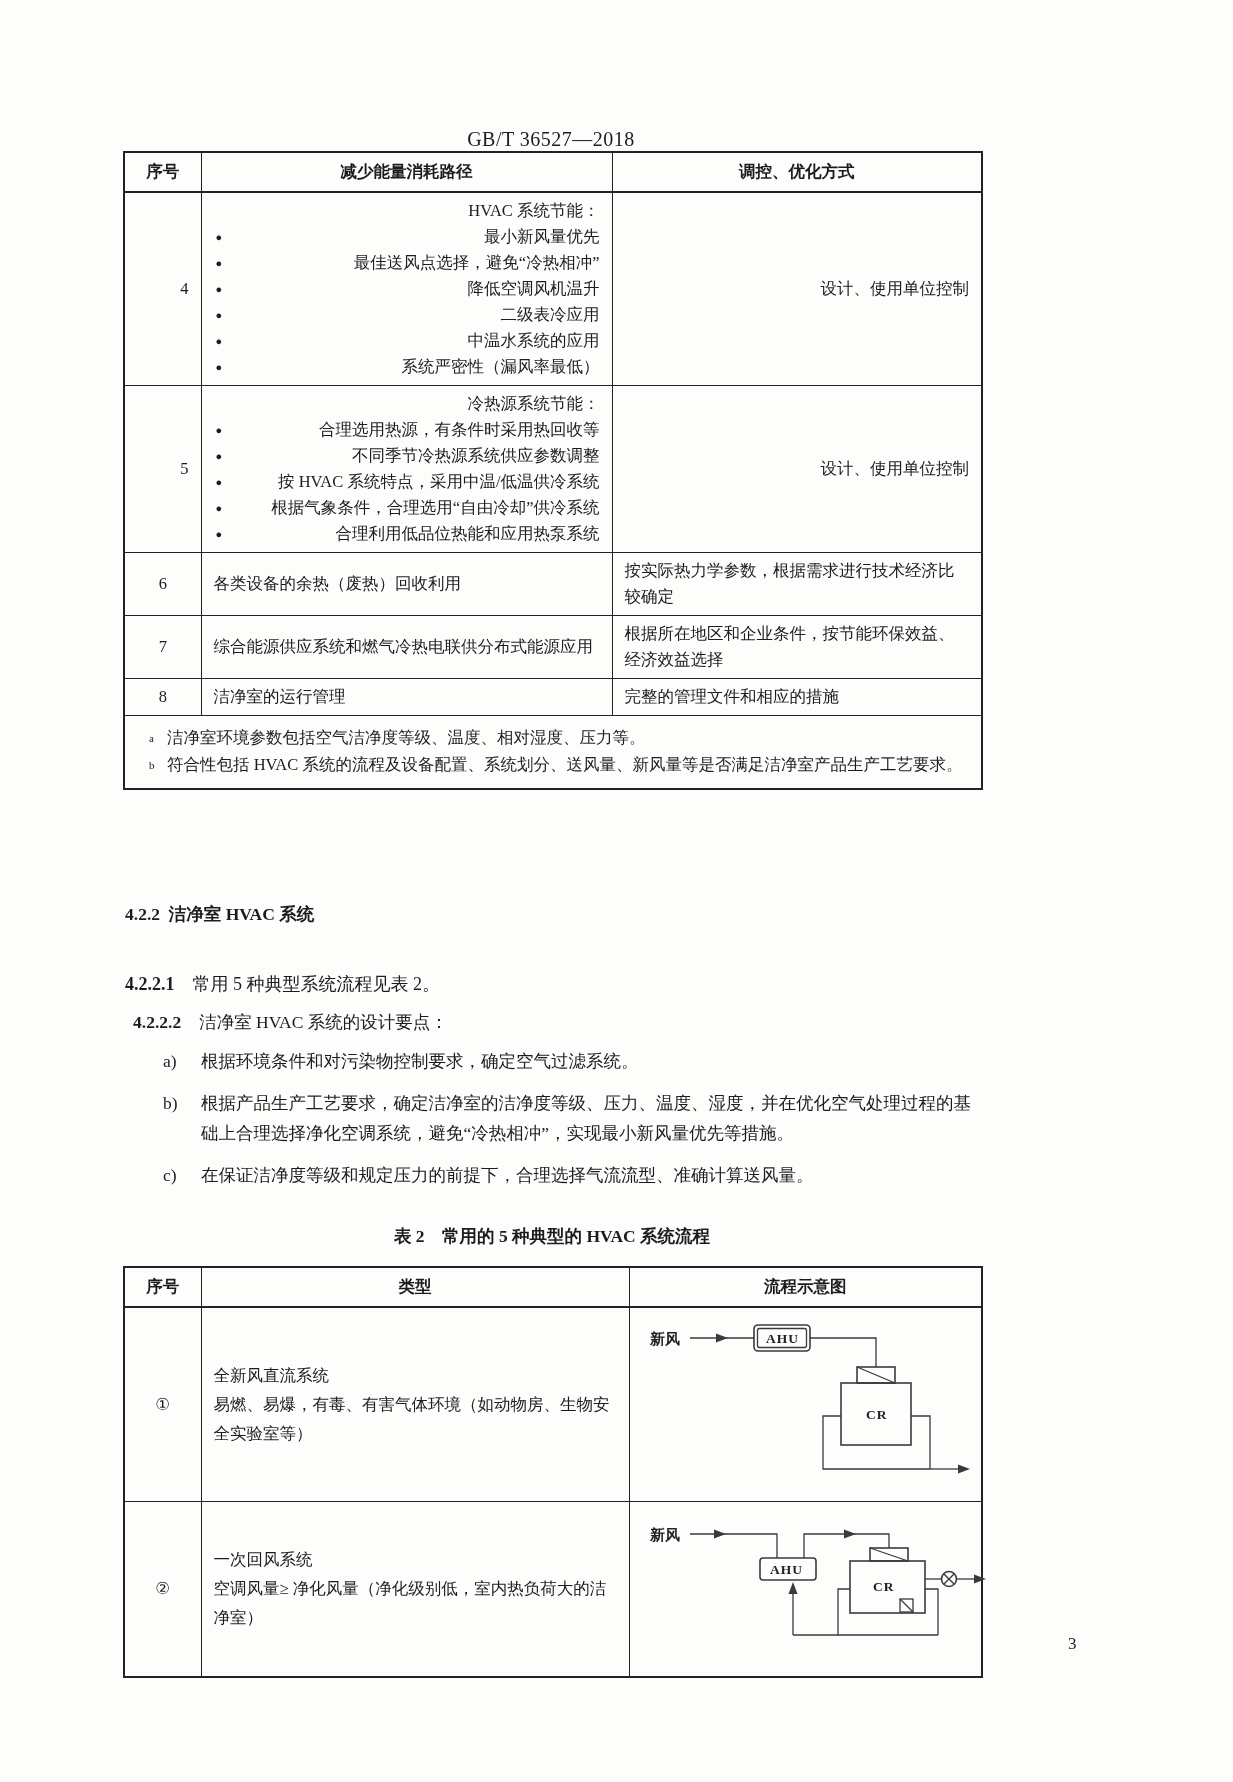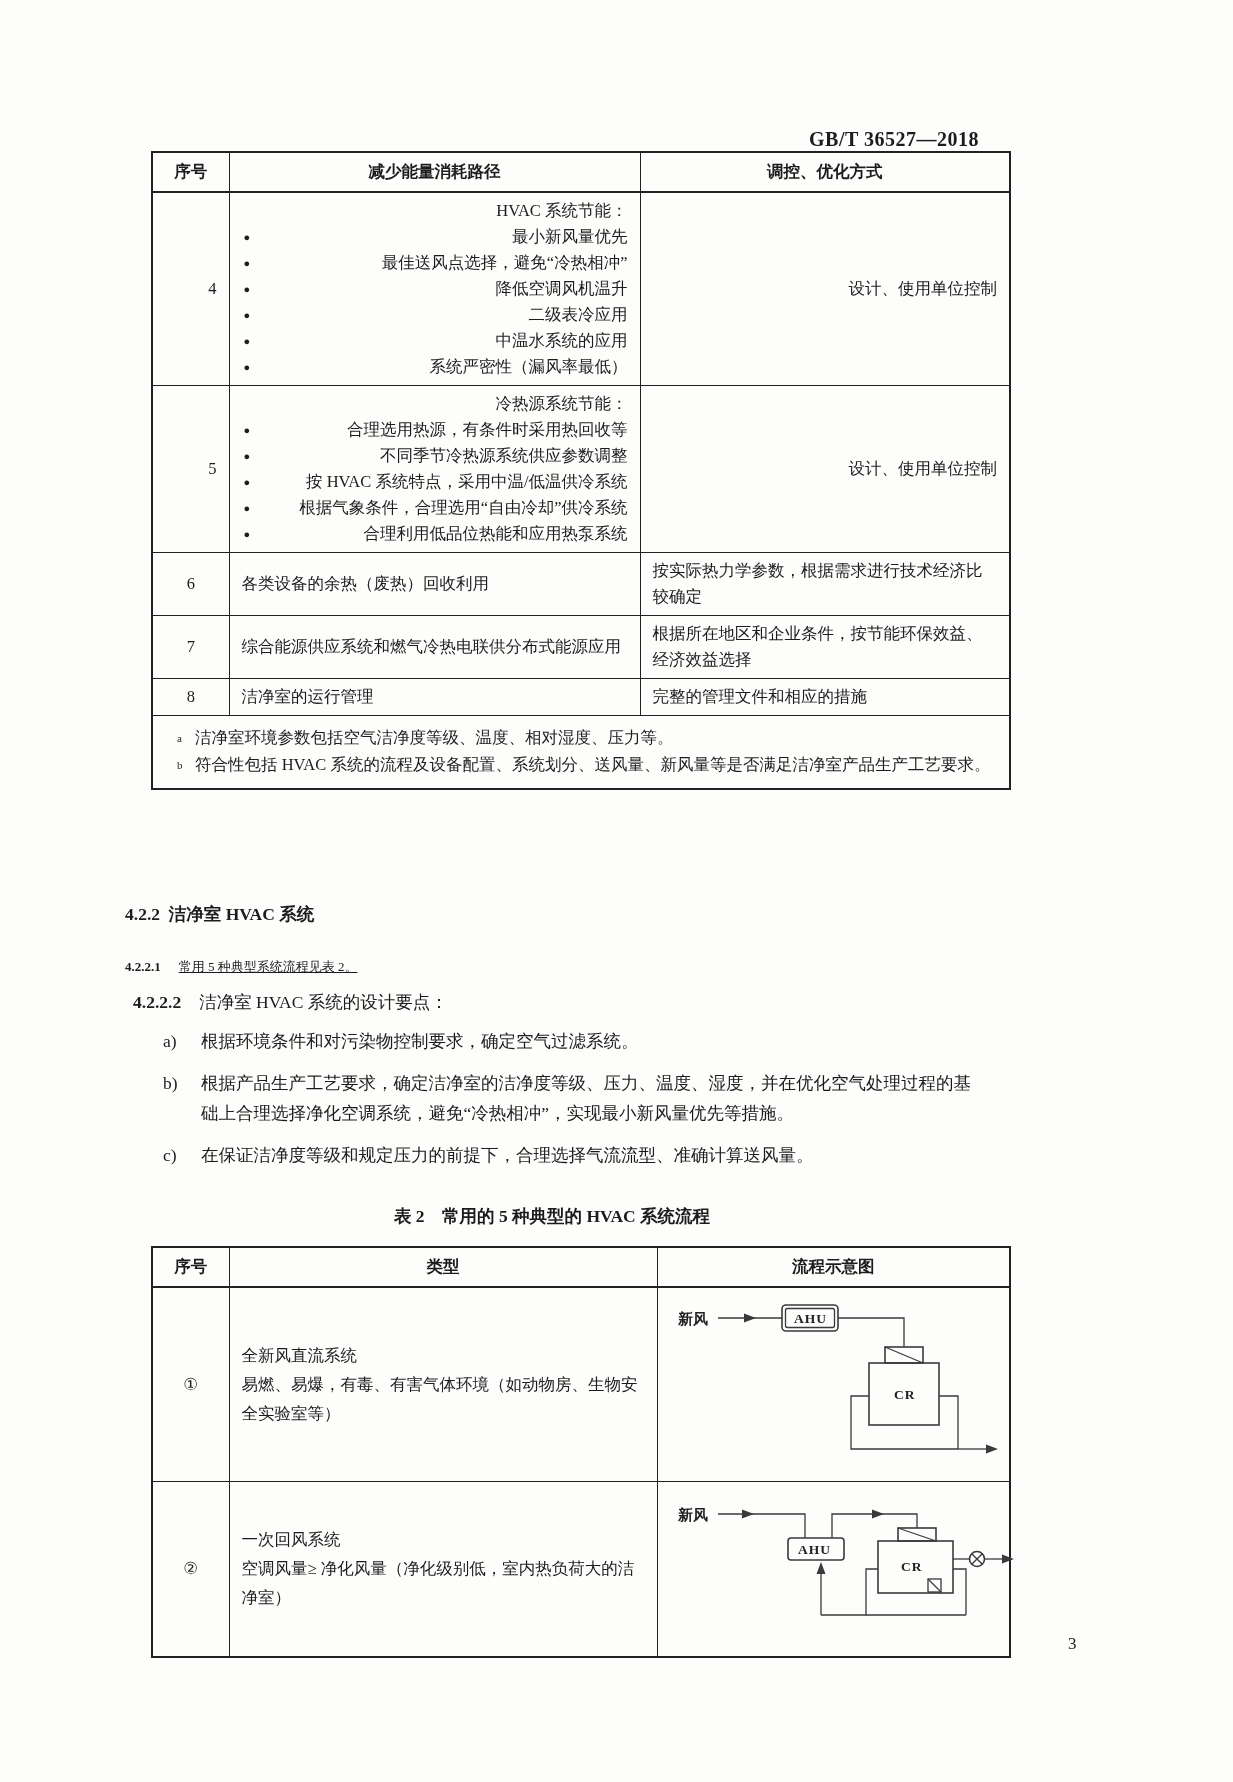--- a/index.html
+++ b/index.html
@@ -1,25 +1,25 @@
 <!DOCTYPE html>
 <html><head>
 <meta charset="utf-8">
 <style>
   * { box-sizing: border-box; margin: 0; padding: 0; }
   html,body { background:#e8e8e8; }
   body { font-family: "Liberation Serif", "DejaVu Serif", serif; color:#1c1c1c; }
   .page { position:relative; width:1233px; height:1782px; background:#fdfdfc; margin:0 auto; overflow:hidden; }
   .content { position:absolute; left:123px; top:128px; width:858px; }
 
-  .doc-header { text-align:right; font-weight:bold; font-size:20px; letter-spacing:0.5px; padding-right:2px; }
+  .doc-header { text-align:center; font-weight:normal; font-size:20px; letter-spacing:0.5px; padding-right:2px; }
 
   .table-title { text-align:center; font-weight:bold; font-size:18px; margin-top:40px; margin-bottom:16px; }
 
-  table.std { border-collapse:collapse; table-layout:fixed; width:858px; border:2.5px solid #222; font-size:16.5px;margin-left:28px; }
+  table.std { border-collapse:collapse; table-layout:fixed; width:858px; border:2.5px solid #222; font-size:16.5px; }
   table.std th, table.std td { border:1.4px solid #222; padding:5px 12px; vertical-align:middle; }
   table.std thead th { border-bottom:2.4px solid #222; font-weight:bold; text-align:center; padding:8px 4px; font-size:16.5px; }
   col.c-no { width:77px; }
   table.t1 col.c-path { width:411px; }
   table.t1 col.c-ctrl { width:370px; }
   table.t2 col.c-type { width:428px; }
   table.t2 col.c-diag { width:353px; }
 
   td.no { text-align:center; }
   td.path { line-height:26px; padding-left:15px; }
@@ -32,21 +32,21 @@
   ul.bullets li { position:relative; padding-left:34px; }
   ul.bullets li::before { content:"●"; position:absolute; left:2px; top:0; font-size:11px; line-height:26px; }
 
   tr.fnrow td { padding:8px 10px 10px 24px; line-height:27px; font-size:16.5px; }
   .fn { position:relative; padding-left:18px; }
   .fn sup { position:absolute; left:0; top:1px; font-size:11px; }
 
   .sec { margin-left:2px; }
   .sec-422 { margin-top:112px; font-weight:bold; font-size:17.5px; }
   .sec-num { font-weight:bold; display:inline-block; }
-  .sec-4221 { margin-top:32px; font-size:13px;text-decoration:underline; }
+  .sec-4221 { margin-top:46px; font-size:18px; }
   .sec-4222 { margin-top:14px; font-size:17.5px;margin-left:10px; }
   .sec-line .sec-num { margin-right:18px; }
   .clause-item { display:flex; margin-top:12px; font-size:17.5px; line-height:30px; }
   .clause-item .marker { width:38px; flex:0 0 38px; margin-left:40px; text-align:left; }
   .clause-item .txt { flex:1; }
 
   .t2-title { text-align:center; font-weight:bold; font-size:17.5px; margin-top:34px; margin-bottom:18px; }
 
   td.type-cell { line-height:29px; padding-left:15px; }
   td.type-cell .type-title { display:block; }

